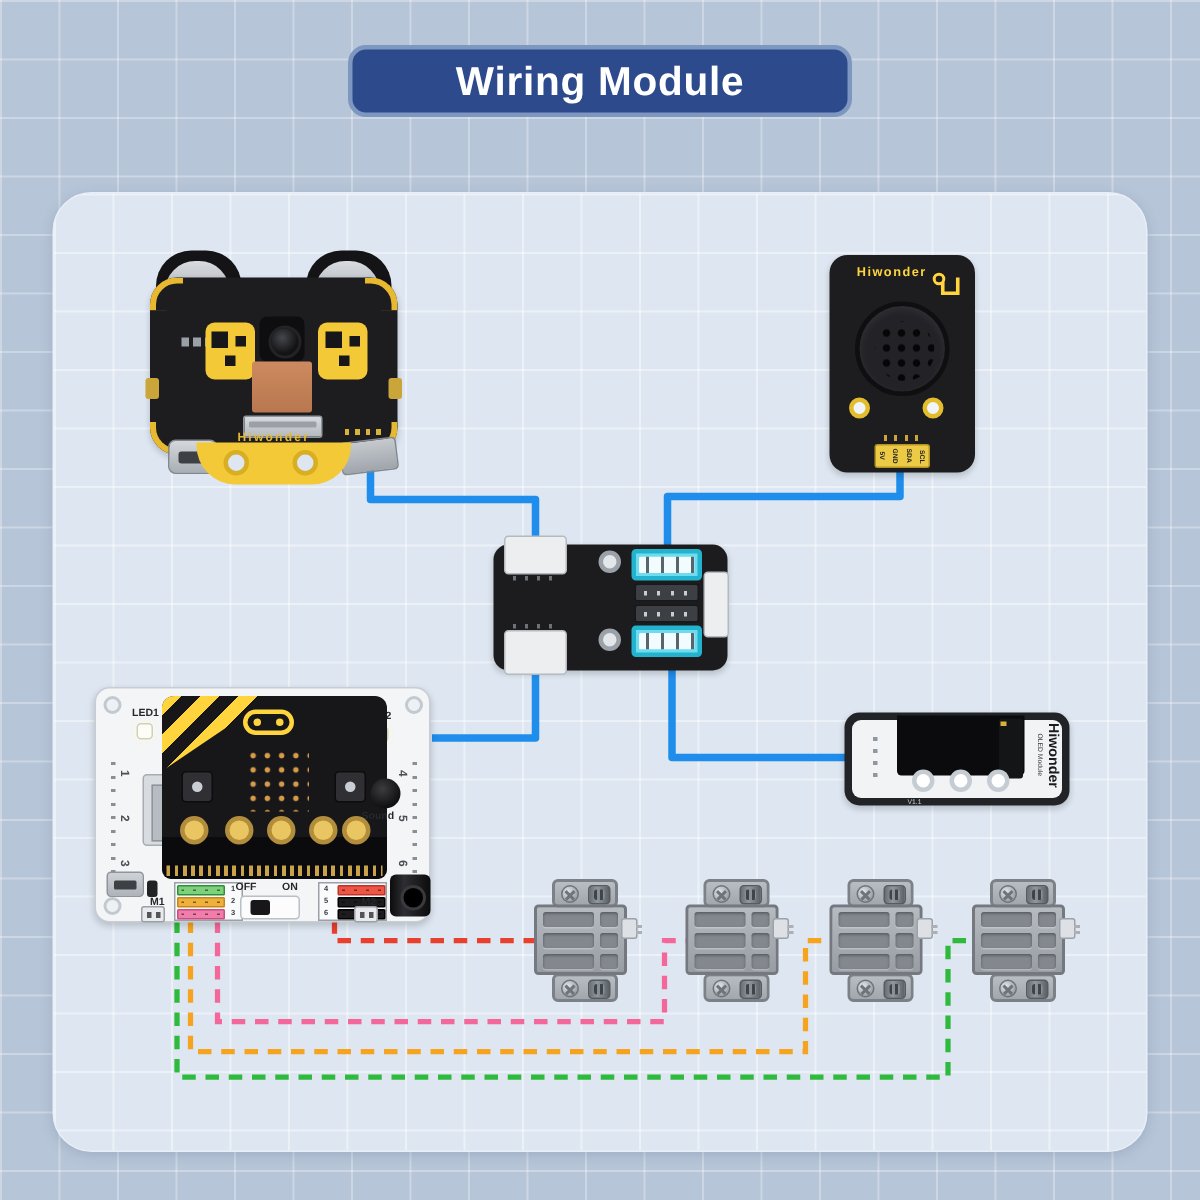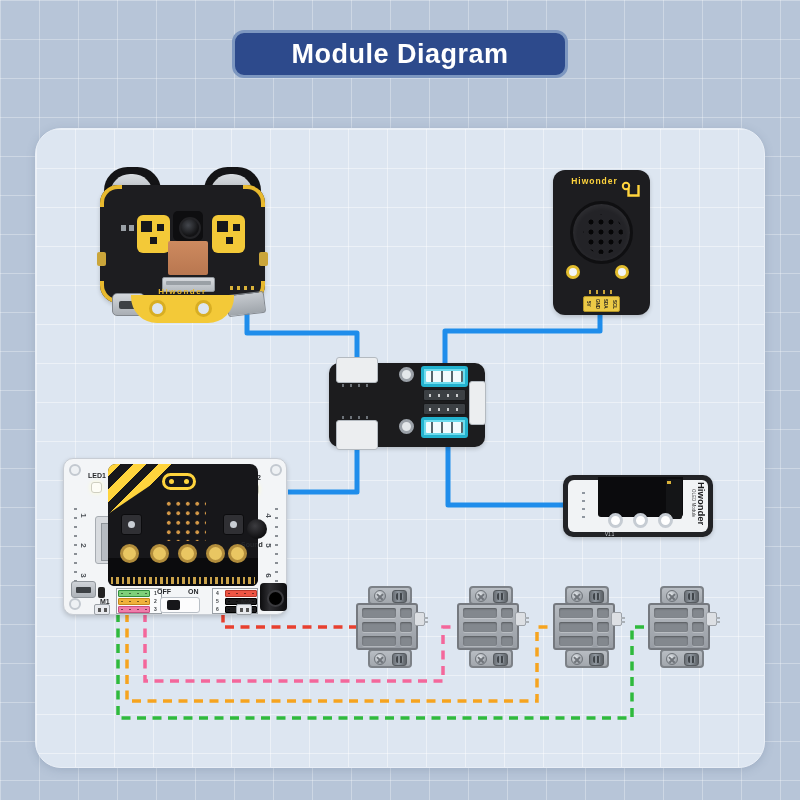--- a/index.html
+++ b/index.html
@@ -187,21 +187,21 @@
     background:repeating-linear-gradient(0deg,#aab0b6 0 2px, transparent 2px 4px); }
 </style>
 </head>
 <body>
 
 <div class="stage">
 
   <div class="panel"></div>
 
   <div class="banner">
-    <span>Module Diagram</span>
+    <span>Wiring Module</span>
   </div>
 
   <svg class="wires" viewBox="0 0 800 800">
     <path d="M247 297 V333 H357 V368" fill="none" stroke-width="5" stroke-linejoin="round" stroke="#1f8deb"></path>
     <path d="M600 309 V331 H445 V372" fill="none" stroke-width="5" stroke-linejoin="round" stroke="#1f8deb"></path>
     <path d="M357 442 V492 H288" fill="none" stroke-width="5" stroke-linejoin="round" stroke="#1f8deb"></path>
     <path d="M448 426 V505 H566" fill="none" stroke-width="5" stroke-linejoin="round" stroke="#1f8deb"></path>
     <path d="M223 598 V627 H358" fill="none" stroke-width="3.5" stroke-dasharray="9 6.5" stroke="#e8402f"></path>
     <path d="M145 613 V681 H443 V627 H458" fill="none" stroke-width="3.5" stroke-dasharray="9 6.5" stroke="#f4679b"></path>
     <path d="M127 613 V701 H537 V627 H554" fill="none" stroke-width="3.5" stroke-dasharray="9 6.5" stroke="#f6a41f"></path>

